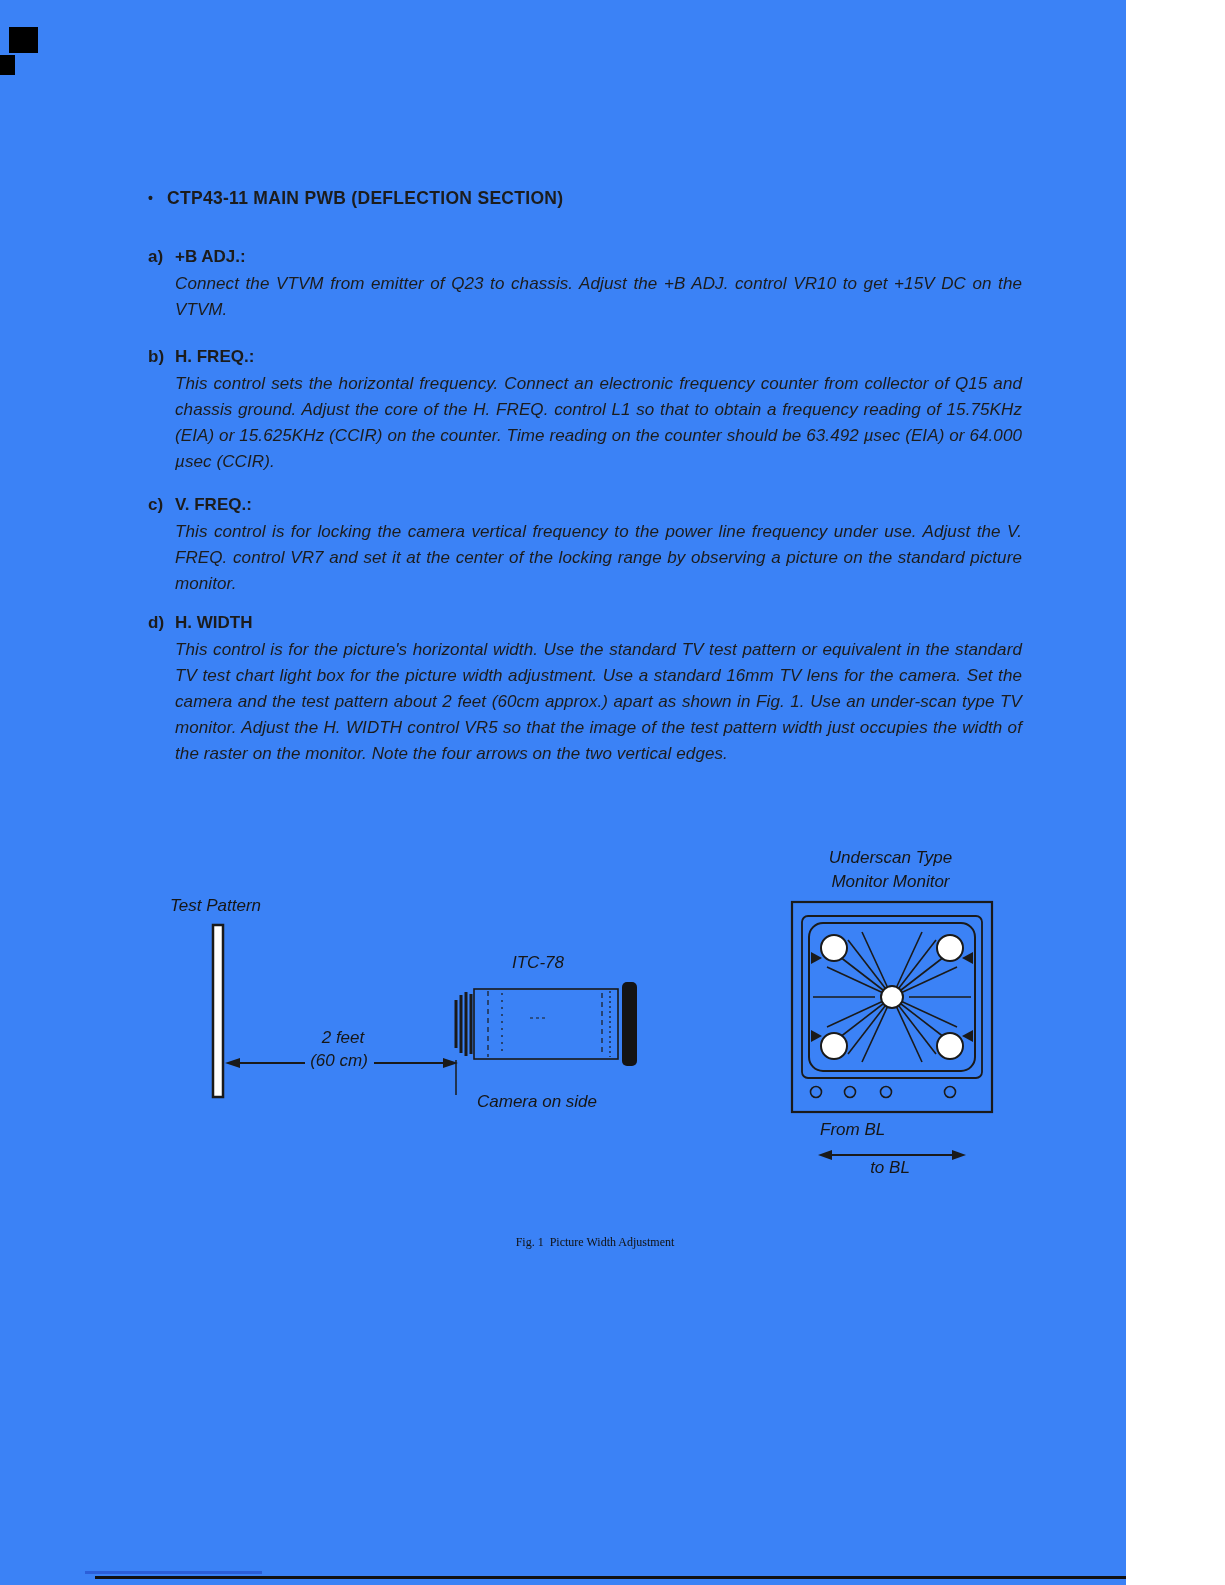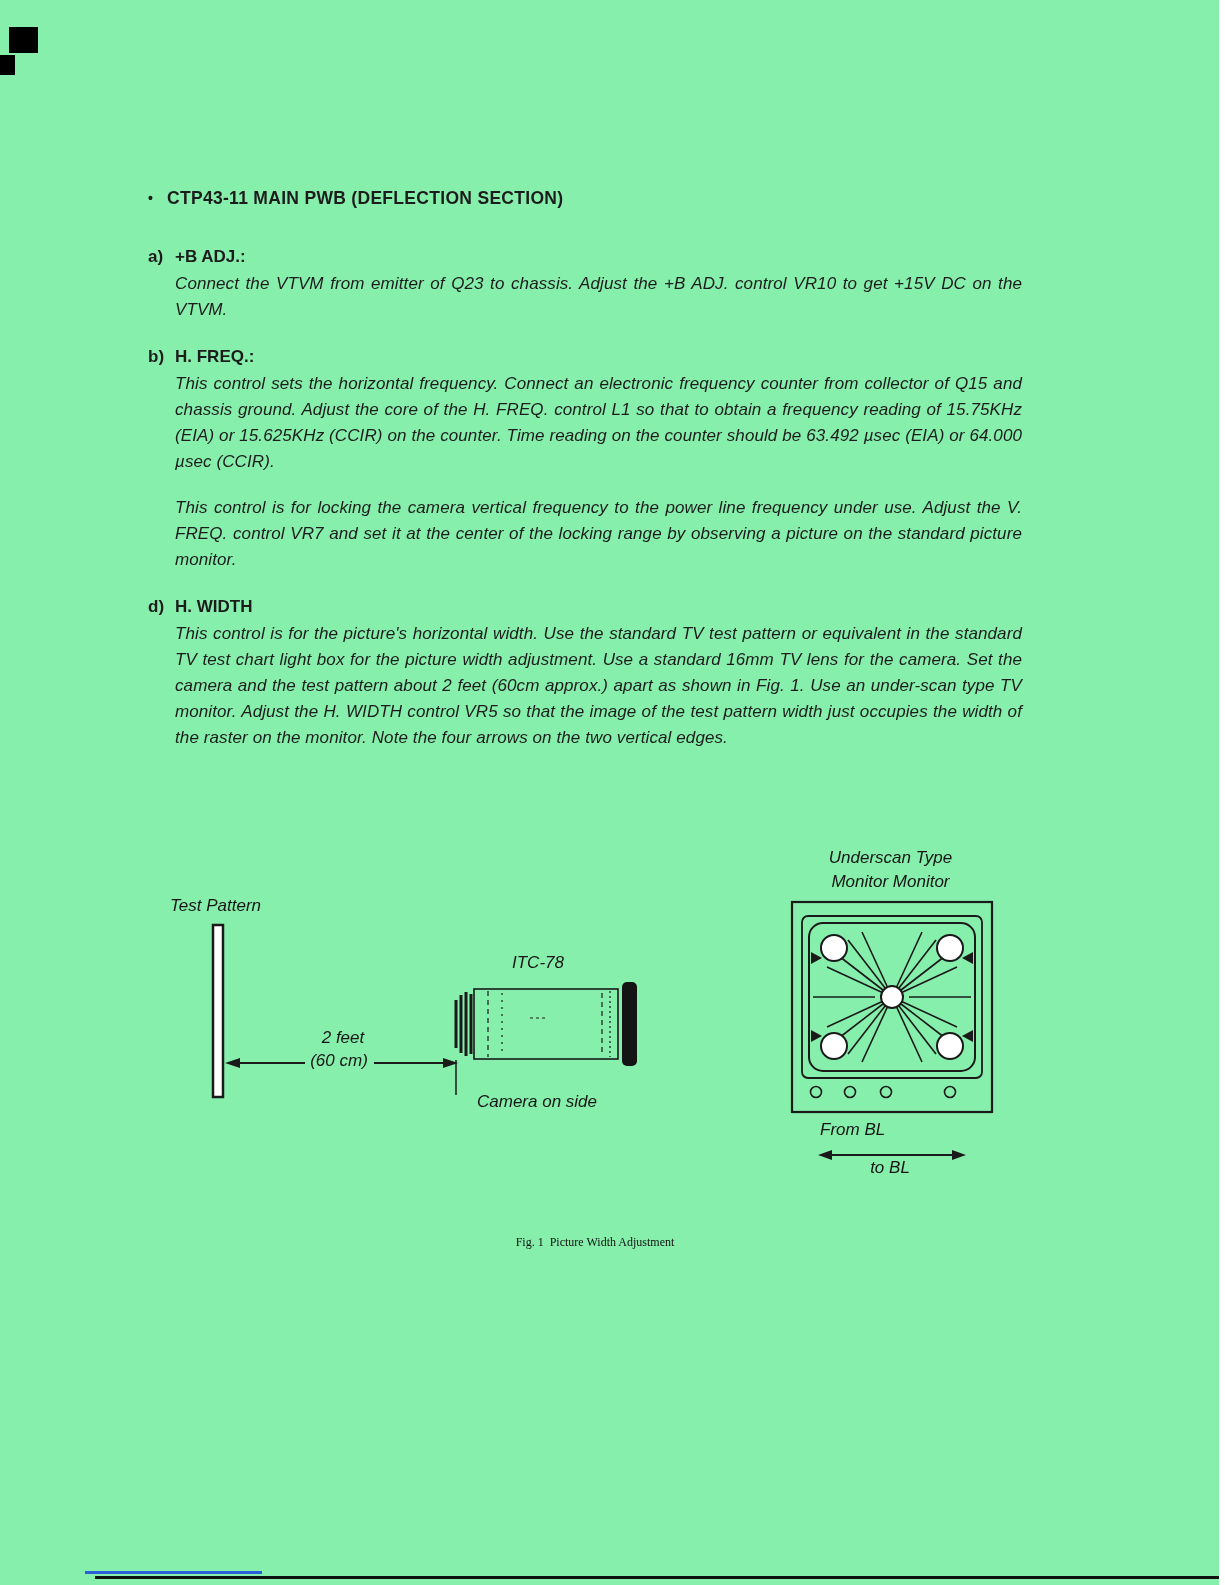--- a/index.html
+++ b/index.html
@@ -1,22 +1,22 @@
 <!DOCTYPE html>
 <html><head>
 <meta charset="utf-8">
 <title>Service Manual Page</title>
 <style>
   * { margin: 0; padding: 0; box-sizing: border-box; }
   html, body { background: #ffffff; }
   .page {
     position: relative;
-    width: 1219px;
+    width: 1126px;
     height: 1585px;
-    background: #86efac;
+    background: #3b82f6;
     font-family: "Liberation Sans", sans-serif;
     color: #1c1c1c;
     overflow: hidden;
   }
   
   .content {
     position: absolute;
     left: 148px;
     top: 188px;
     width: 874px;
@@ -39,21 +39,21 @@
     margin-top: 4px;
     font-size: 17px;
     line-height: 26px;
     text-align: justify;
     letter-spacing: 0.1px;
     font-style: italic;
   }
   .sec-a { margin-top: 38px; }
   .sec-b { margin-top: 24px; }
   .sec-c { margin-top: 20px; }
-  .sec-d { margin-top: 24px; }
+  .sec-d { margin-top: 16px; }
   
   .fig-label {
     position: absolute;
     font-size: 17px;
     color: #161616;
     white-space: nowrap;
     font-style: italic;
   }
   .monitor-label { left: 788px; top: 846px; width: 205px; text-align: center; line-height: 24px; }
   .test-pattern-label { left: 170px; top: 896px; }
@@ -106,20 +106,23 @@
     </section>
 
     <section class="sec sec-b">
       <div class="sec-head">
         <span class="sec-label">b)</span><span class="sec-title">H. FREQ.:</span>
       </div>
       <p class="sec-body">This control sets the horizontal frequency. Connect an electronic frequency counter from collector of Q15 and chassis ground. Adjust the core of the H. FREQ. control L1 so that to obtain a frequency reading of 15.75KHz (EIA) or 15.625KHz (CCIR) on the counter. Time reading on the counter should be 63.492 µsec (EIA) or 64.000 µsec (CCIR).</p>
     </section>
 
     <section class="sec sec-c">
+      <div class="sec-head">
+        <span class="sec-label">c)</span><span class="sec-title">V. FREQ.:</span>
+      </div>
       <p class="sec-body">This control is for locking the camera vertical frequency to the power line frequency under use. Adjust the V. FREQ. control VR7 and set it at the center of the locking range by observing a picture on the standard picture monitor.</p>
     </section>
 
     <section class="sec sec-d">
       <div class="sec-head">
         <span class="sec-label">d)</span><span class="sec-title">H. WIDTH</span>
       </div>
       <p class="sec-body">This control is for the picture's horizontal width. Use the standard TV test pattern or equivalent in the standard TV test chart light box for the picture width adjustment. Use a standard 16mm TV lens for the camera. Set the camera and the test pattern about 2 feet (60cm approx.) apart as shown in Fig. 1. Use an under-scan type TV monitor. Adjust the H. WIDTH control VR5 so that the image of the test pattern width just occupies the width of the raster on the monitor. Note the four arrows on the two vertical edges.</p>
     </section>
 

